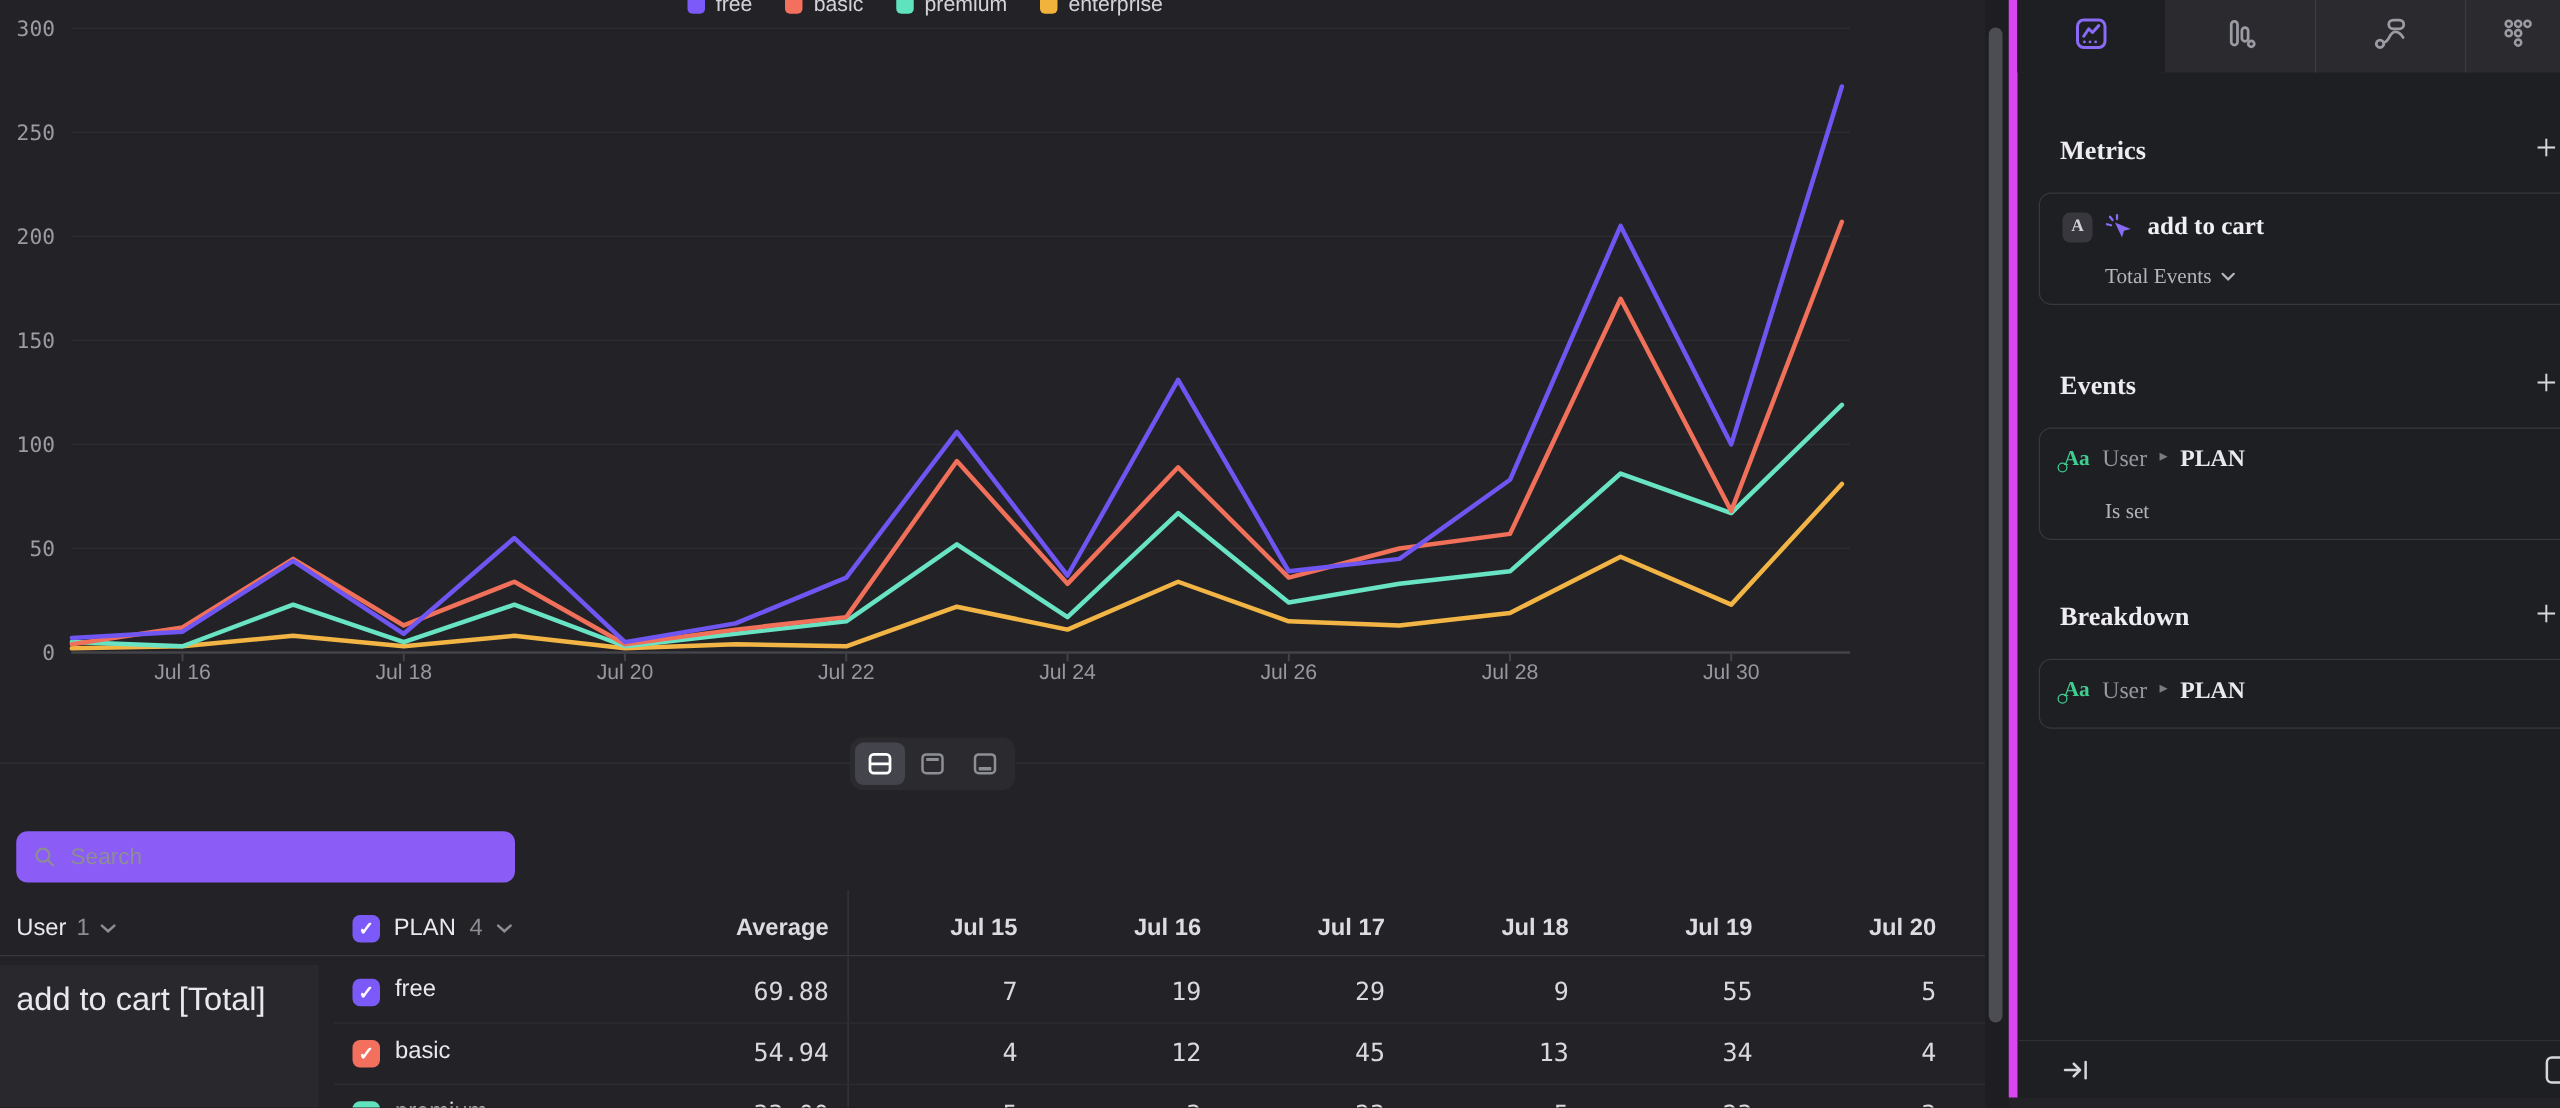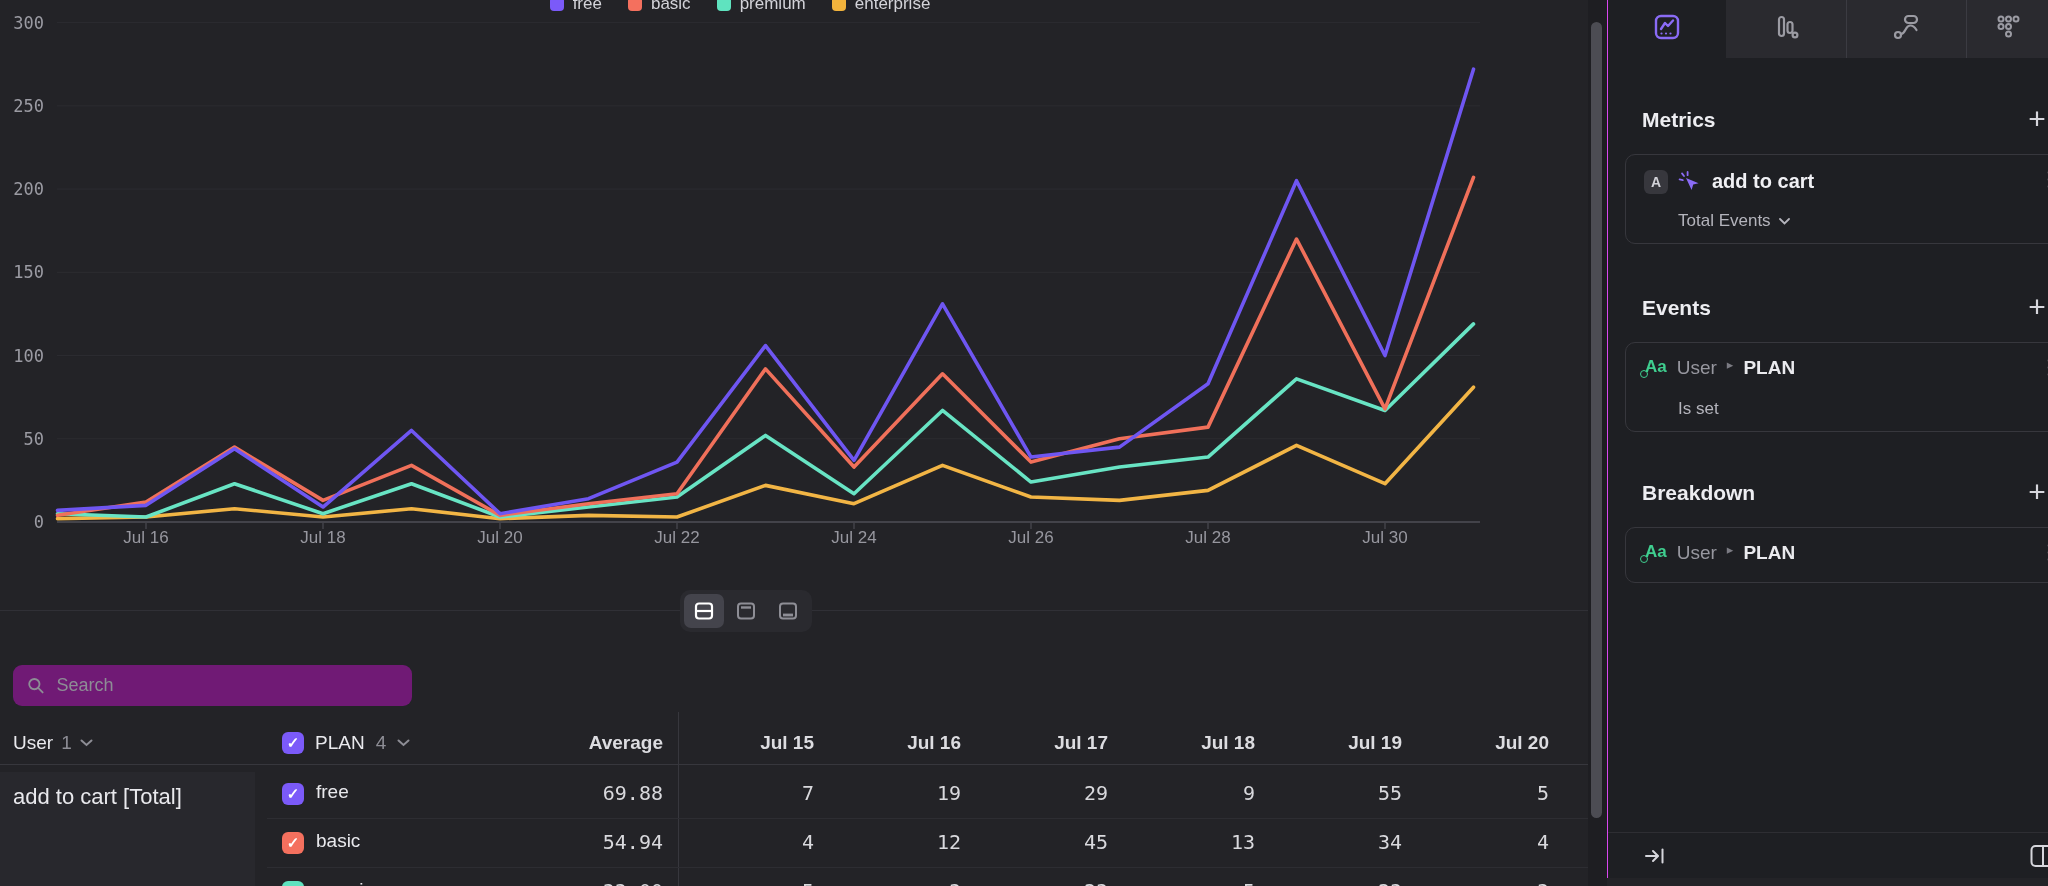--- a/index.html
+++ b/index.html
@@ -23,53 +23,53 @@
   .section-divider { position:absolute; left:0; top:610px; width:1588px; height:1px; background:#303036; }
 
   #layout-toggle { position:absolute; left:680px; top:590px; width:132px; height:42px;
                    background:#2a2a2f; border-radius:10px; display:flex; gap:2px; padding:4px;
                    align-items:center; }
   .toggle-btn { width:40px; height:34px; border-radius:7px; display:flex; align-items:center;
                 justify-content:center; }
   .toggle-btn.sel { background:#44444c; }
 
   #search-box { position:absolute; left:13px; top:665px; width:399px; height:41px;
-                background:#701a75; border-radius:9px; display:flex; align-items:center;
+                background:#8b5cf6; border-radius:9px; display:flex; align-items:center;
                 padding:0 14px; gap:12px; }
   #search-input { background:transparent; border:none; outline:none; color:#e8e8ec;
                   font-size:18px; width:100%; font-family:"Liberation Sans",sans-serif; }
   #search-input::placeholder { color:#8d8d95; }
 
   
   .tbl-header-border { position:absolute; left:0; top:764px; width:1588px; height:1px; background:#37373d; }
   .tbl-vdivider { position:absolute; left:678px; top:712px; height:174px; width:1px; background:#37373d; }
   #event-header { position:absolute; left:13px; top:722px; height:42px; display:flex;
                   align-items:center; gap:8px; font-size:19px; color:#e9e9ed; }
   #plan-header  { position:absolute; left:282px; top:722px; height:42px; display:flex;
                   align-items:center; gap:11px; font-size:19px; color:#e9e9ed; }
   .hdr-count { color:#8d8d95; }
   .num-col-label { position:absolute; top:722px; height:42px; line-height:42px;
                    font-size:19px; font-weight:700; color:#dcdce0; text-align:right; }
   .checkbox { width:22px; height:22px; border-radius:6px; display:flex; align-items:center;
               justify-content:center; color:#fff; font-size:15px; font-weight:700; }
   #event-cell { position:absolute; left:0; top:772px; width:255px; height:114px; background:#28282d; }
-  #event-cell .lbl { padding:12px 0 0 13px; font-size:22px; color:#e9e9ed; }
+  #event-cell .lbl { padding:12px 0 0 13px; font-size:26px; color:#e9e9ed; }
   .plan-row-label { position:absolute; left:316px; font-size:19px; color:#e9e9ed; }
   .row-divider { position:absolute; left:267px; width:1321px; height:1px; background:#2d2d32; }
   .cell-num { position:absolute; font-family:"DejaVu Sans Mono", monospace; font-size:20px;
               color:#d9d9dd; text-align:right; }
 
   
   #page-scrollbar { position:absolute; left:1588px; top:0; width:19px; height:886px; background:#1e1e22; }
   #page-scrollbar .thumb { position:absolute; left:3px; top:22px; width:11px; height:796px;
                            border-radius:6px; background:#4c4c53; }
 
   
   #sidebar { position:absolute; left:1607px; top:0; width:441px; height:878px;
-             background:#1e1f23; border-left:1px solid #d946ef; }
+             background:#1e1f23; border-left:7px solid #d946ef;font-family:Liberation Serif, serif; }
   #tabstrip { position:absolute; left:0; top:0; width:441px; height:58px; background:#2a2a2f; }
   .tab { position:absolute; top:0; height:58px; display:flex; align-items:center; justify-content:center; }
   .tab.sel { background:#1e1f23; }
   .tab-div { position:absolute; top:0; width:1px; height:58px; background:#3b3b42; }
 
   .sb-heading { position:absolute; left:34px; font-size:21px; font-weight:700; color:#ededf1; }
   .sb-plus { position:absolute; right:-4px; width:30px; text-align:center; color:#d6d6dc;
              font-size:30px; font-weight:300; line-height:30px; }
   .sb-card { position:absolute; left:17px; right:-12px; border:1px solid #37373d; border-radius:10px; }
   .kebab { position:absolute; right:0px; top:14px; width:12px; color:#a2a2aa; font-size:19px;

